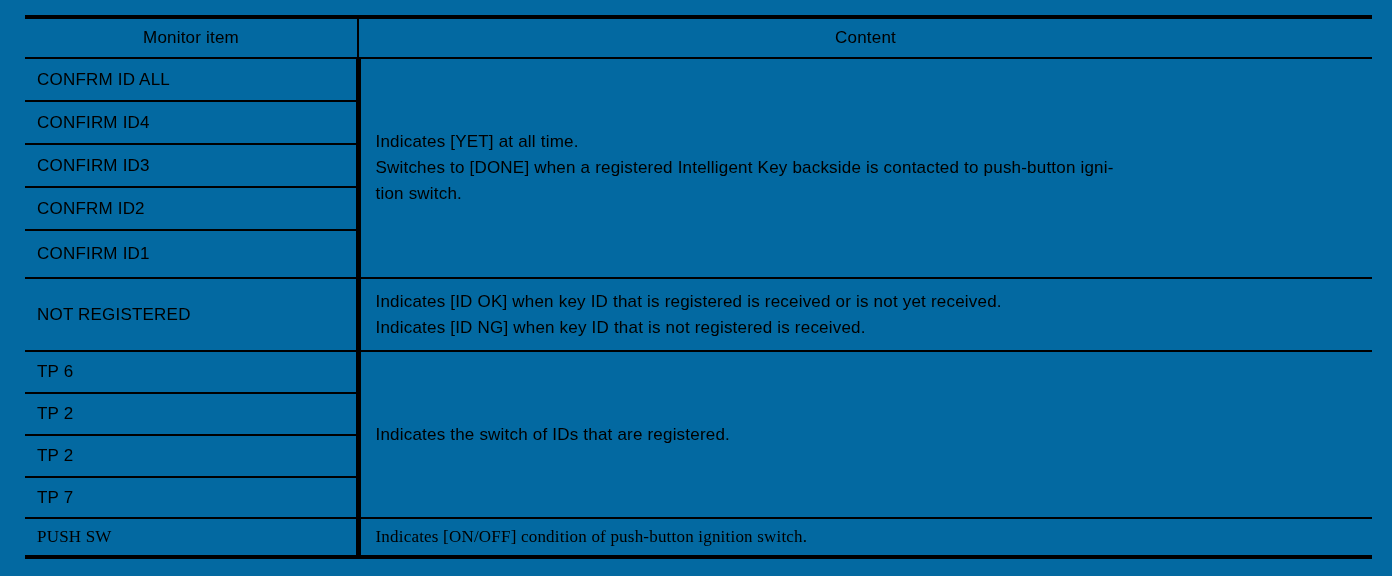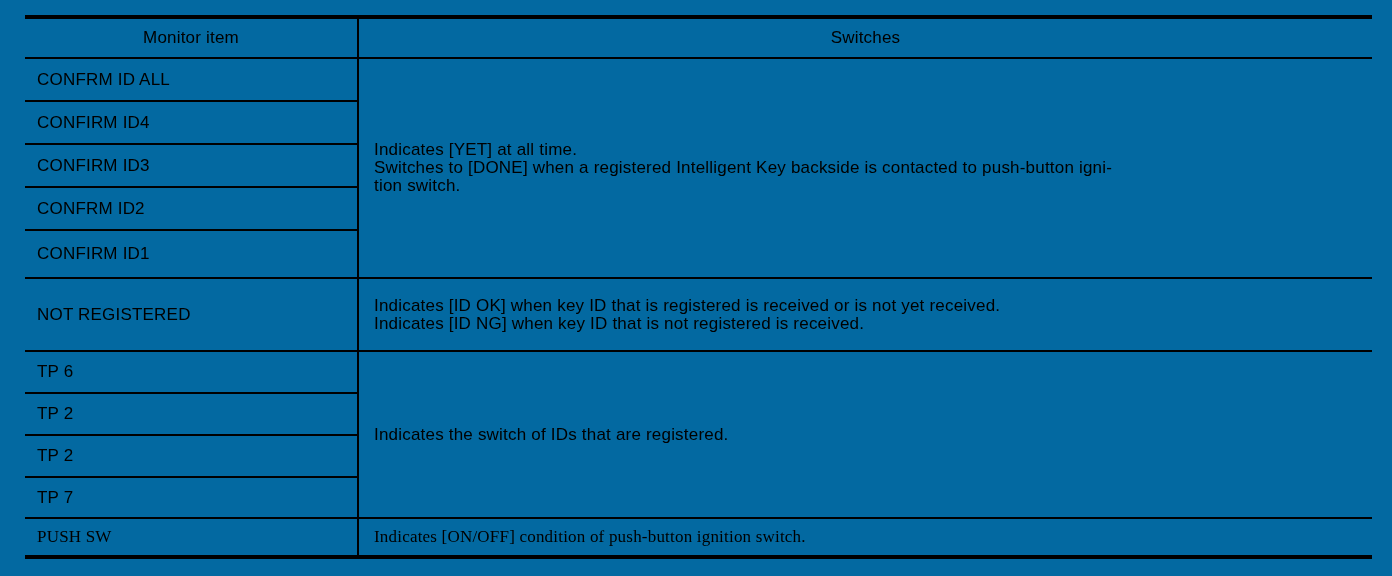--- a/index.html
+++ b/index.html
@@ -41,32 +41,32 @@
     color: #000000;
   }
   th.hdr {
     height: 38px;
     text-align: center;
     vertical-align: middle;
     border-bottom: 2px solid #000000;
   }
   th.hdr-item { border-right: 2px solid #000000; }
   td.item {
-    border-right: 2px solid #000000;
+    border-right: 5px solid #000000;
     border-bottom: 2px solid #000000;
     vertical-align: middle;
     padding-left: 12px;
     white-space: nowrap;
   }
   td.content {
     border-bottom: 2px solid #000000;
     vertical-align: middle;
     padding-left: 15px;
     padding-right: 12px;
-    line-height: 18px;
+    line-height: 26px;
     white-space: pre-line;
   }
   tr.rh-std  { height: 43px; }
   tr.rh-id1  { height: 48px; }
   tr.rh-nr   { height: 73px; }
   tr.rh-tp   { height: 42px; }
   tr.rh-tp1  { height: 41px; }
   tr.rh-push { height: 39px; font-family: Liberation Serif, serif; }
 </style>
 </head>
@@ -75,21 +75,21 @@
 <div class="page">
   <div class="table-wrap">
     <table class="spec-table">
       <colgroup>
         <col class="c1">
         <col class="c2">
       </colgroup>
       <thead>
         <tr>
           <th class="hdr hdr-item">Monitor item</th>
-          <th class="hdr">Switches</th>
+          <th class="hdr">Content</th>
         </tr>
       </thead>
       <tbody>
 
         <tr class="rh-std">
           <td class="item">CONFRM ID ALL</td>
           <td class="content" rowspan="5">Indicates [YET] at all time.
 Switches to [DONE] when a registered Intelligent Key backside is contacted to push-button igni-
 tion switch.</td>
         </tr>

